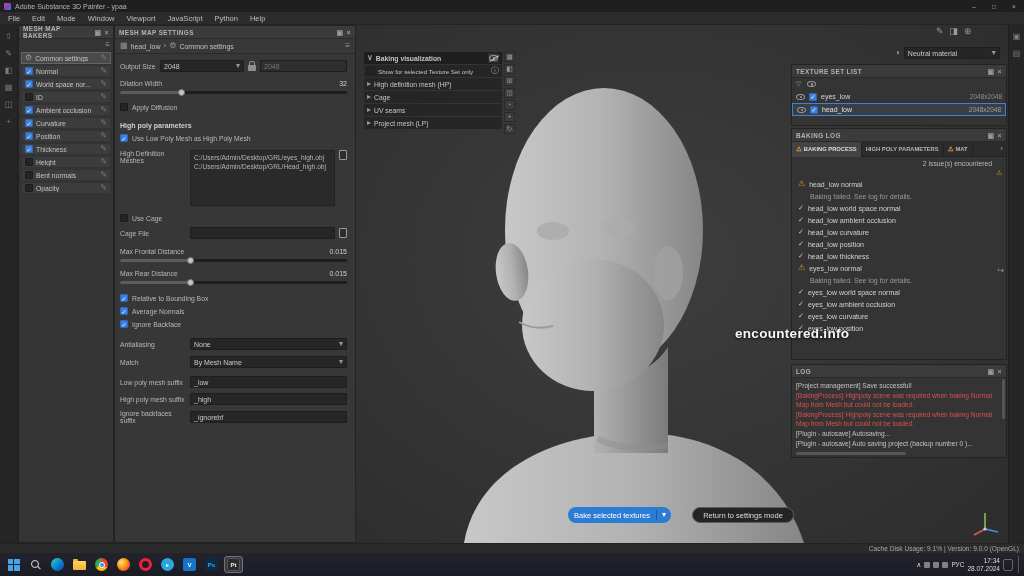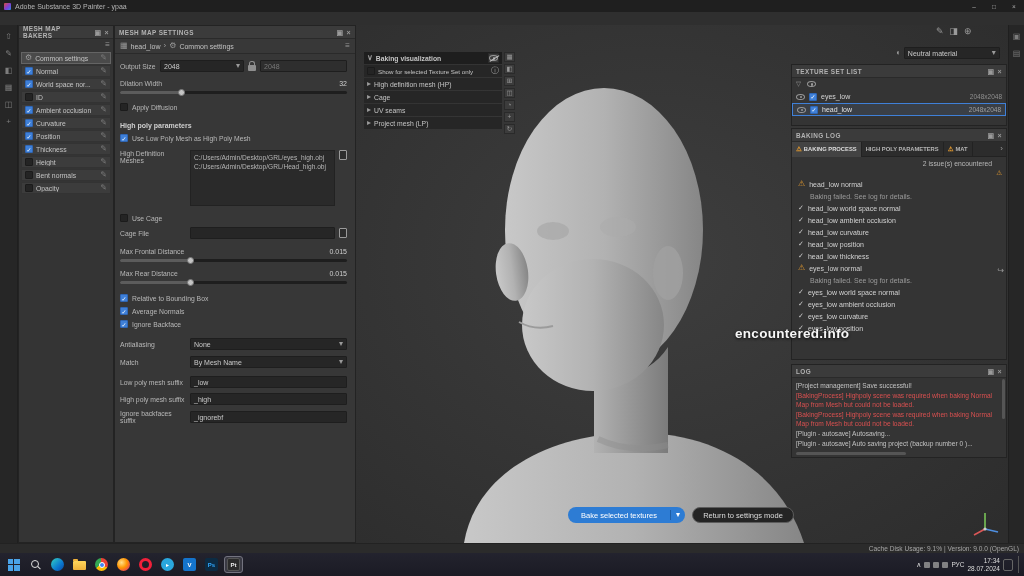--- a/index.html
+++ b/index.html
@@ -121,20 +121,30 @@
 
   <div id="titlebar">
     <div id="appicon"></div>
     <span class="t">Adobe Substance 3D Painter - ypaa</span>
     <span style="flex:1"></span>
     <span class="winbtn">–</span>
     <span class="winbtn">□</span>
     <span class="winbtn">×</span>
   </div>
 
+  <div id="menubar">
+    <span>File</span>
+    <span>Edit</span>
+    <span>Mode</span>
+    <span>Window</span>
+    <span>Viewport</span>
+    <span>JavaScript</span>
+    <span>Python</span>
+    <span>Help</span>
+  </div>
 
   <div class="strip" style="left:0;top:25px;width:18px;height:518px">
     <span class="ic">⇧</span>
     <span class="ic">✎</span>
     <span class="ic">◧</span>
     <span class="ic">▦</span>
     <span class="ic">◫</span>
     <span class="ic">+</span>
   </div>
 
@@ -417,21 +427,21 @@
           <span class="ic" style="font-size:6.5px">◔</span>
         </span>
       <span class="ovbtn">
           <span class="ic" style="font-size:6.5px">+</span>
         </span>
       <span class="ovbtn">
           <span class="ic" style="font-size:6.5px">↻</span>
         </span>
     </div>
 
-    <div class="pill abs" style="left:212px;top:482px;width:117px;background:#2d7cd4;color:#fff">
+    <div class="pill abs" style="left:212px;top:482px;width:103px;background:#2d7cd4;color:#fff">
       <span style="flex:1;text-align:center">Bake selected textures</span>
       <span style="width:1px;height:10px;background:#1e5ea6"></span>
       <span class="ic" style="color:#fff;padding:0 5px">▾</span>
     </div>
     <div class="pill abs" style="left:336px;top:482px;width:102px;background:#242424;border:1px solid #5c5c5c;color:#ddd">
       <span>Return to settings mode</span>
     </div>
 
     <svg class="abs" style="left:615px;top:483px" width="30" height="30">
       <line x1="14" y1="21" x2="14" y2="5" stroke="#79c457" stroke-width="1.6"></line>

